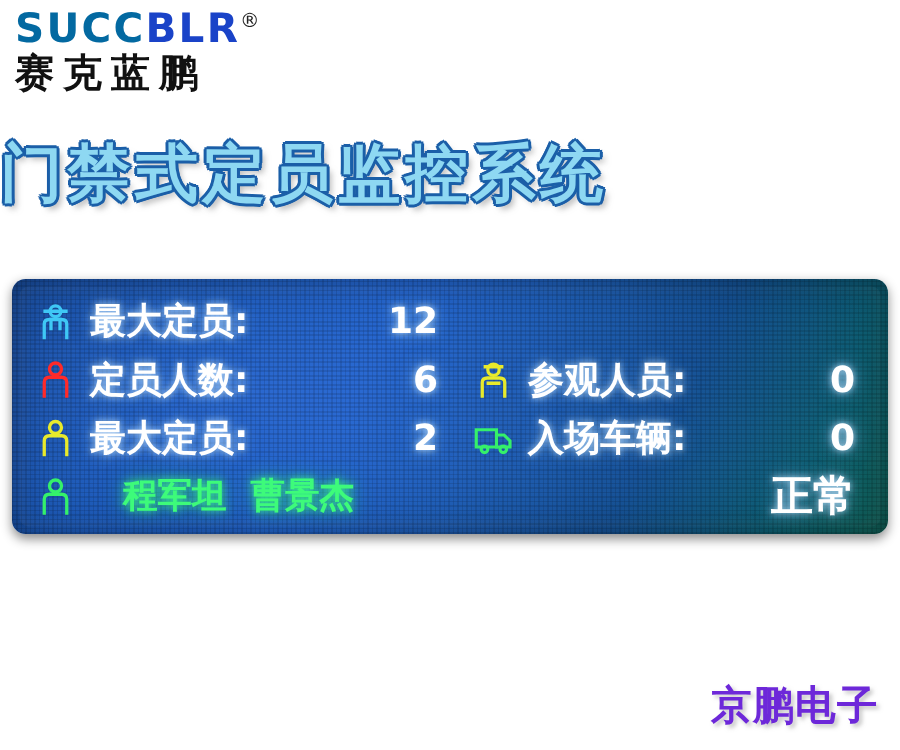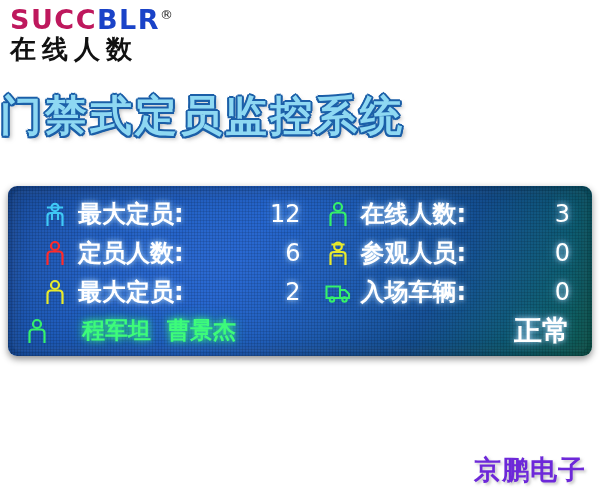--- a/index.html
+++ b/index.html
@@ -23,21 +23,21 @@
     width: 220px;
   }
   .brand-latin {
     font-family: "DejaVu Sans", "Liberation Sans", sans-serif;
     font-size: 27px;
     font-weight: bold;
     letter-spacing: 1.5px;
     line-height: 1;
     white-space: nowrap;
   }
-  .brand-latin .red  { color: #be185d; }
+  .brand-latin .red  { color: #0369a1; }
   .brand-latin .blue { color: #1a43c8; }
   .brand-reg {
     font-size: 13px;
     color: #222;
     vertical-align: super;
     font-weight: normal;
     letter-spacing: 0;
   }
   .brand-cn {
     margin-top: 2px;
@@ -123,21 +123,21 @@
   .led-row {
     display: flex;
     align-items: center;
     height: 37px;
   }
   .cell {
     display: flex;
     align-items: center;
     height: 100%;
   }
-  .cell-left  { width: 292px; margin-left: 18px; }
+  .cell-left  { width: 292px; }
   .cell-right { width: 264px; }
 
   .led-icon {
     width: 30px;
     min-width: 30px;
     height: 30px;
     display: flex;
     align-items: center;
     justify-content: center;
     margin-right: 8px;
@@ -151,21 +151,21 @@
     color: #ffffff;
     letter-spacing: 0px;
     white-space: nowrap;
     text-shadow: 0 0 5px rgba(190,225,255,0.85), 0 0 11px rgba(140,200,255,0.5);
   }
   .led-value {
     flex: 1;
     text-align: right;
     font-family: "DejaVu Sans", "Liberation Sans", sans-serif;
     font-size: 24px;
-    font-weight: normal;
+    font-weight: bold;
     color: #ffffff;
     padding-right: 22px;
     text-shadow: 0 0 5px rgba(190,225,255,0.9), 0 0 12px rgba(140,200,255,0.55);
   }
   .cell-right .led-value { padding-right: 8px; }
 
   
   .names {
     flex: 1;
     display: flex;
@@ -206,21 +206,21 @@
     white-space: nowrap;
   }
 </style>
 </head>
 <body>
 
 <div class="brand">
   <div class="brand-latin">
     <span class="red">SUCC</span><span class="blue">BLR</span><span class="brand-reg">®</span>
   </div>
-  <div class="brand-cn">在线人数</div>
+  <div class="brand-cn">赛克蓝鹏</div>
 </div>
 
 <div class="page-title">门禁式定员监控系统</div>
 
 <div class="led-panel">
   <div class="led-inner"></div>
   <div class="led-rows">
 
     <div class="led-row">
       <div class="cell cell-left">
@@ -229,32 +229,20 @@
             <g fill="none" stroke="#3fc8f5" stroke-width="2.2" stroke-linecap="square">
               <circle cx="14" cy="7.5" r="3.6"></circle>
               <path d="M7 7.5 L21 7.5"></path>
               <path d="M6.5 25 L6.5 16 Q6.5 13 10 13 L18 13 Q21.5 13 21.5 16 L21.5 25"></path>
               <path d="M11 13 L11 19 M17 13 L17 19"></path>
             </g>
           </svg>
         </span>
         <span class="led-label">最大定员:</span>
         <span class="led-value">12</span>
-      </div>
-      <div class="cell cell-right">
-        <span class="led-icon">
-          <svg width="28" height="28" viewBox="0 0 28 28">
-            <g fill="none" stroke="#35f06a" stroke-width="2.2" stroke-linecap="square">
-              <circle cx="14" cy="7" r="4"></circle>
-              <path d="M6.5 25 L6.5 16 Q6.5 12.5 10 12.5 L18 12.5 Q21.5 12.5 21.5 16 L21.5 25"></path>
-            </g>
-          </svg>
-        </span>
-        <span class="led-label">在线人数:</span>
-        <span class="led-value">3</span>
       </div>
     </div>
 
     <div class="led-row">
       <div class="cell cell-left">
         <span class="led-icon">
           <svg width="28" height="28" viewBox="0 0 28 28">
             <g fill="none" stroke="#ff2a2a" stroke-width="2.2" stroke-linecap="square">
               <circle cx="14" cy="7" r="4"></circle>
               <path d="M6.5 25 L6.5 16 Q6.5 12.5 10 12.5 L18 12.5 Q21.5 12.5 21.5 16 L21.5 25"></path>

